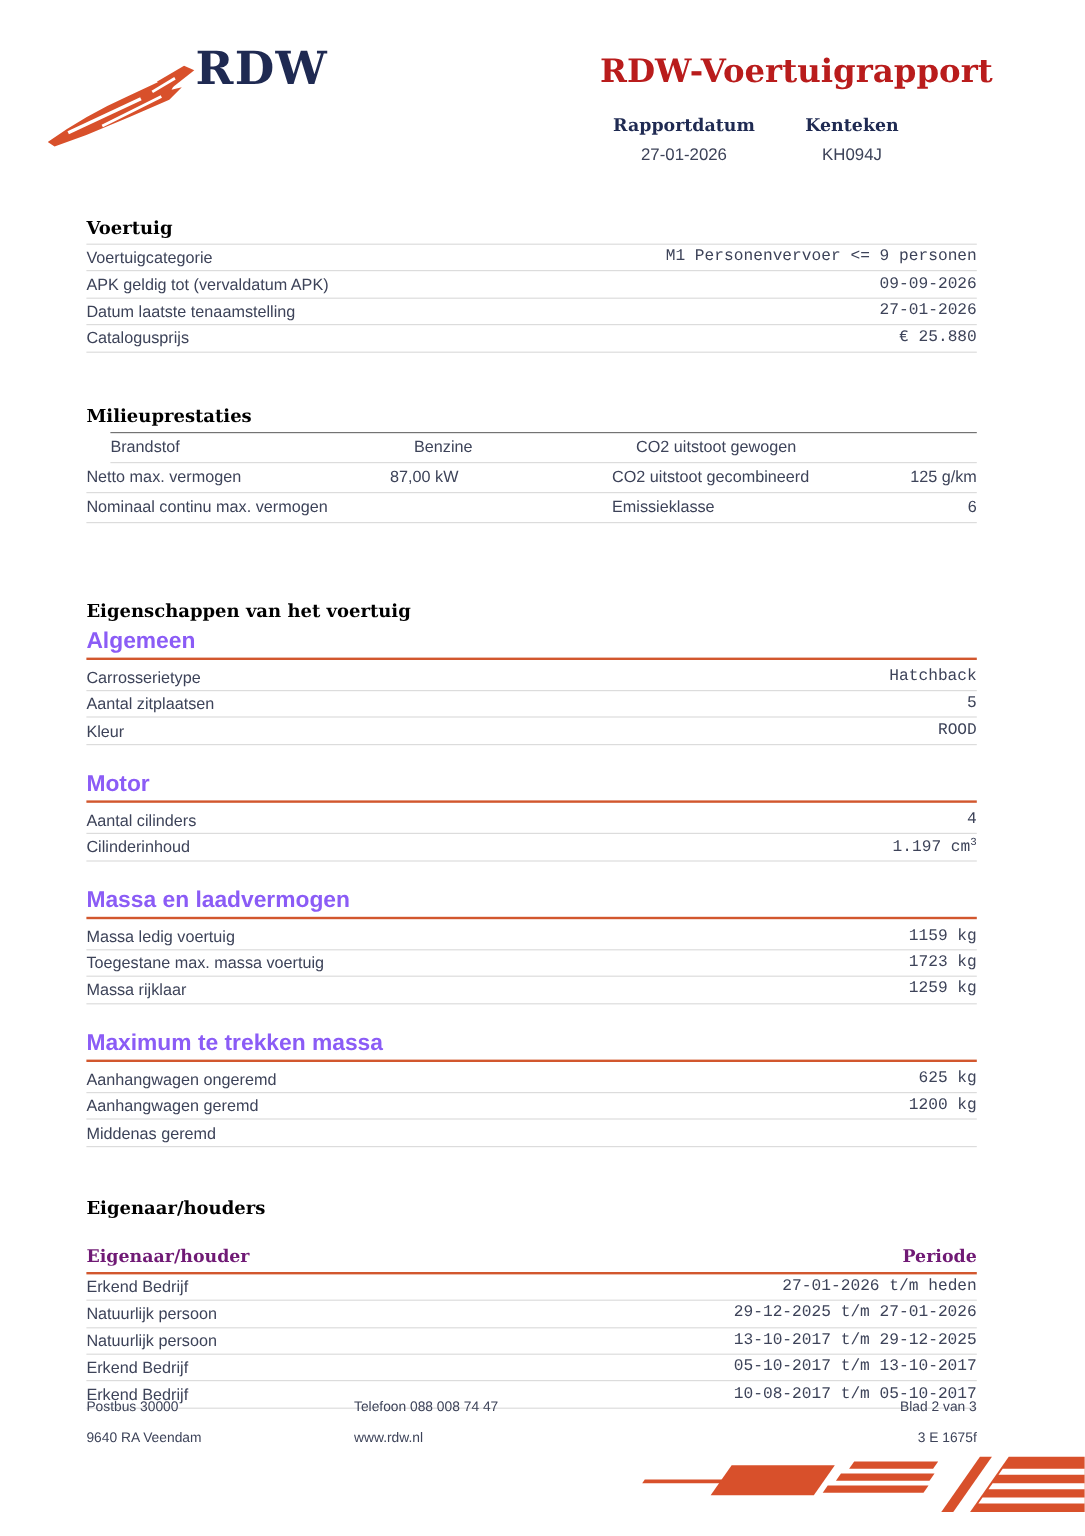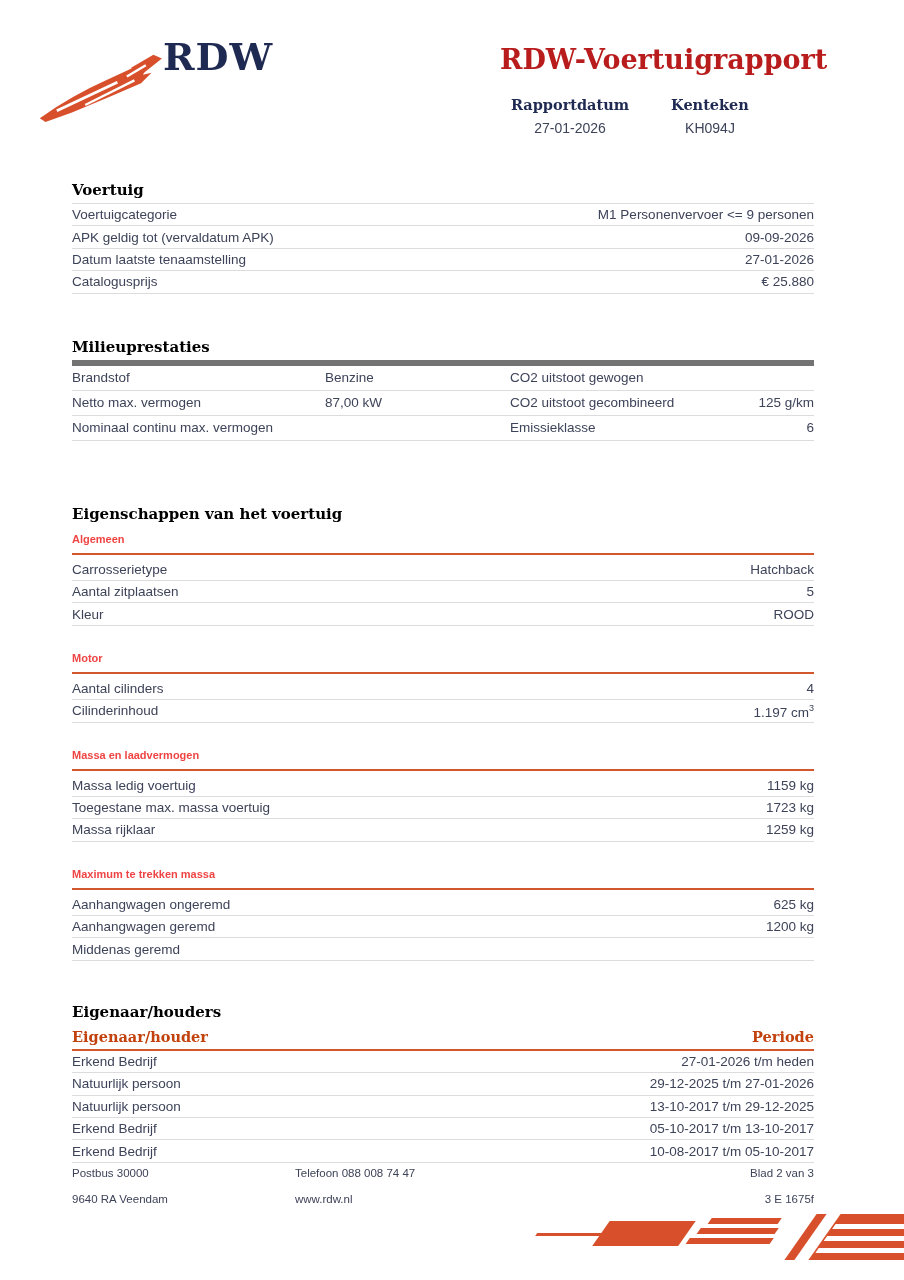--- a/index.html
+++ b/index.html
@@ -15,46 +15,46 @@
   .meta{position:absolute;left:500px;top:96px;display:flex;}
   .meta-col{width:140px;text-align:center;}
   .meta-label{font-family:"DejaVu Serif",serif;font-weight:bold;font-size:14.5px;color:#1f2a52;}
   .meta-value{font-size:14px;margin-top:7px;color:#3d4359;}
 
   
   .content{position:absolute;left:72px;top:0;width:742px;padding-top:181px;}
   .sec{margin:0;}
   .sec-title{font-family:"DejaVu Serif",serif;font-weight:bold;font-size:15px;
              color:#000000;line-height:18px;}
-  .sub-title{font-weight:bold;font-size:11px;color:#ef4444;line-height:17px;}
+  .sub-title{font-weight:bold;font-size:19px;color:#8b5cf6;line-height:17px;}
   .sub-rule{height:2px;background:#d2572e;margin-top:5px;}
 
   .kv-table{margin-top:4px;}
   .kv-table.topline .kv-row:first-child{border-top:1px solid #dcdcdc;}
   .kv-row{display:flex;justify-content:space-between;align-items:center;height:21.4px;
           border-bottom:1px solid #dcdcdc;font-size:13.5px;}
   .kv-label{white-space:nowrap;}
-  .kv-value{white-space:nowrap;text-align:left;}
+  .kv-value{white-space:nowrap;text-align:left;font-family:Liberation Mono, monospace;}
   .kv-value sup{font-size:9px;}
 
   .m-table{margin-top:4px;}
-  .m-table .m-row:first-child{border-top:6px solid #737373;}
+  .m-table .m-row:first-child{border-top:1px solid #737373;margin-left:20px;}
   .m-row{display:grid;grid-template-columns:253px 185px 202px 1fr;align-items:center;
          height:24px;border-bottom:1px solid #dcdcdc;font-size:13.5px;}
   .m-value2{text-align:right;}
 
   #sec-milieu{margin-top:44px;}
   #sec-eigenschappen{margin-top:64px;}
   #sub-algemeen{margin-top:8px;}
   #sub-motor,#sub-massa,#sub-trekken{margin-top:24px;}
   .sub-table{margin-top:4px;}
   #sec-eigenaar{margin-top:42px;}
 
-  .own-head{display:flex;justify-content:space-between;margin-top:7px;
-            font-family:"DejaVu Serif",serif;font-weight:bold;font-size:14.5px;color:#c2410c;}
+  .own-head{display:flex;justify-content:space-between;margin-top:23px;
+            font-family:"DejaVu Serif",serif;font-weight:bold;font-size:14.5px;color:#701a75;}
   .own-rule{height:2px;background:#d2572e;margin-top:4px;}
 
   
   .footer{position:absolute;left:72px;top:1168px;width:742px;display:flex;
           font-size:11.5px;color:#3d4359;}
   .footer .f-col1{width:223px;}
   .footer .f-col2{flex:1;}
   .footer .f-col3{text-align:right;}
   .footer p{margin:0 0 14px 0;line-height:11.5px;}
 

